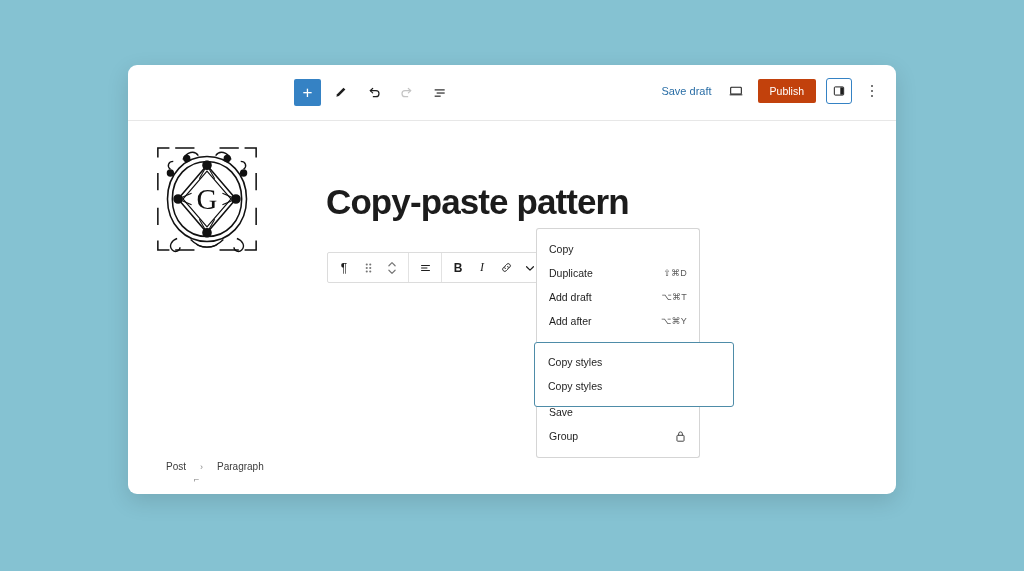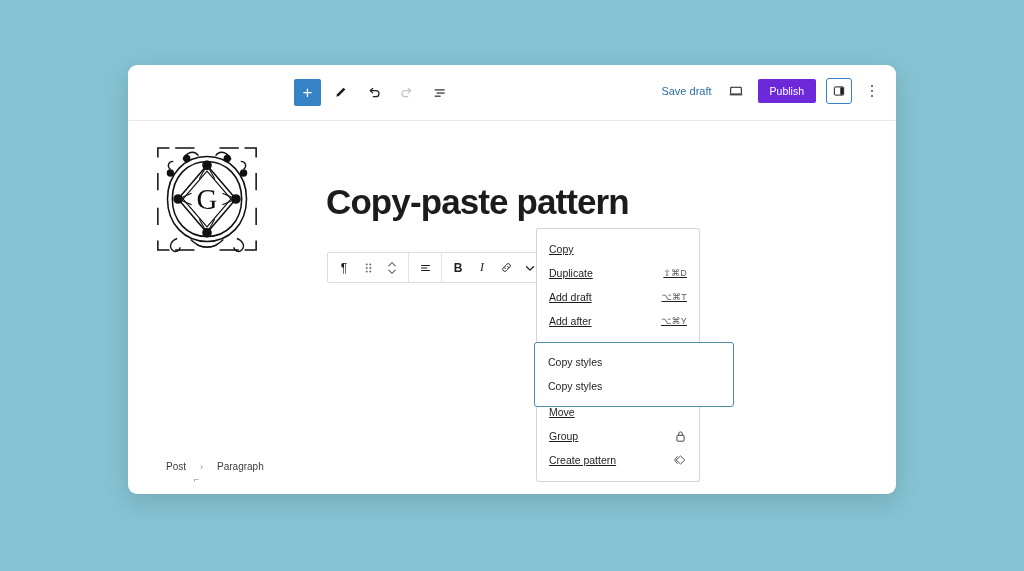--- a/index.html
+++ b/index.html
@@ -70,21 +70,21 @@
     background: none; border: none; cursor: pointer;
     padding: 4px 2px;
     white-space: nowrap;
   }
   #preview-button {
     width: 24px; height: 24px;
     display: flex; align-items: center; justify-content: center;
     background: none; border: none; cursor: pointer;
   }
   #publish-button {
-    background: #6d28d9;
+    background: #c2410c;
     color: #ffffff;
     font-size: 10.5px;
     border: none;
     border-radius: 2px;
     padding: 7px 12px;
     cursor: pointer;
     line-height: 1;
   }
   #sidebar-toggle-button {
     width: 26px; height: 26px;
@@ -175,21 +175,20 @@
     position: absolute;
     left: 408px; top: 163px;
     width: 164px;
     z-index: 30;
     font-size: 10.5px;
     color: #1e1e1e;
   }
   .menu-group {
     background: #ffffff;
     border: 1px solid #d5d5d5;
-    text-decoration: underline;
   }
   #menu-group-basic { border-radius: 3px 3px 0 0; border-bottom: none; }
   #menu-group-transform { border-radius: 0 0 3px 3px; border-top: none; }
 
   .menu-item {
     height: 24px;
     display: flex; align-items: center; justify-content: space-between;
     padding: 0 12px;
     cursor: pointer;
     white-space: nowrap;
@@ -430,37 +429,28 @@
         </div>
         <div class="menu-item">
           <span>Copy styles</span>
           <span class="shortcut"></span>
         </div>
       </div>
     </div>
 
     <div class="menu-group" id="menu-group-transform">
       <div class="menu-item">
-        <span>Move</span>
+        <span>Save</span>
         <span class="shortcut"></span>
       </div>
       <div class="menu-item">
         <span>Group</span>
         <span class="mi-icon">
           <svg class="lock-ico" width="11" height="13" viewBox="0 0 14 16">
             <rect x="2.5" y="6.5" width="9" height="7.5" rx="1" fill="none" stroke="#3c3c3c" stroke-width="1.2"></rect>
             <path d="M4.6 6.5V4.6a2.4 2.4 0 014.8 0v1.9" fill="none" stroke="#3c3c3c" stroke-width="1.2"></path>
           </svg>
         </span>
       </div>
-      <div class="menu-item">
-        <span>Create pattern</span>
-        <span class="mi-icon">
-          <svg class="pattern-ico" width="14" height="12" viewBox="0 0 18 14">
-            <path d="M9 1.5l6 5.5-6 5.5-6-5.5z" fill="none" stroke="#3c3c3c" stroke-width="1.2"></path>
-            <path d="M5 1.8L.8 7 5 12.2" fill="none" stroke="#3c3c3c" stroke-width="1.2" stroke-linejoin="round"></path>
-          </svg>
-        </span>
-      </div>
     </div>
 
   </div>
 </div>
 
 </body></html>

